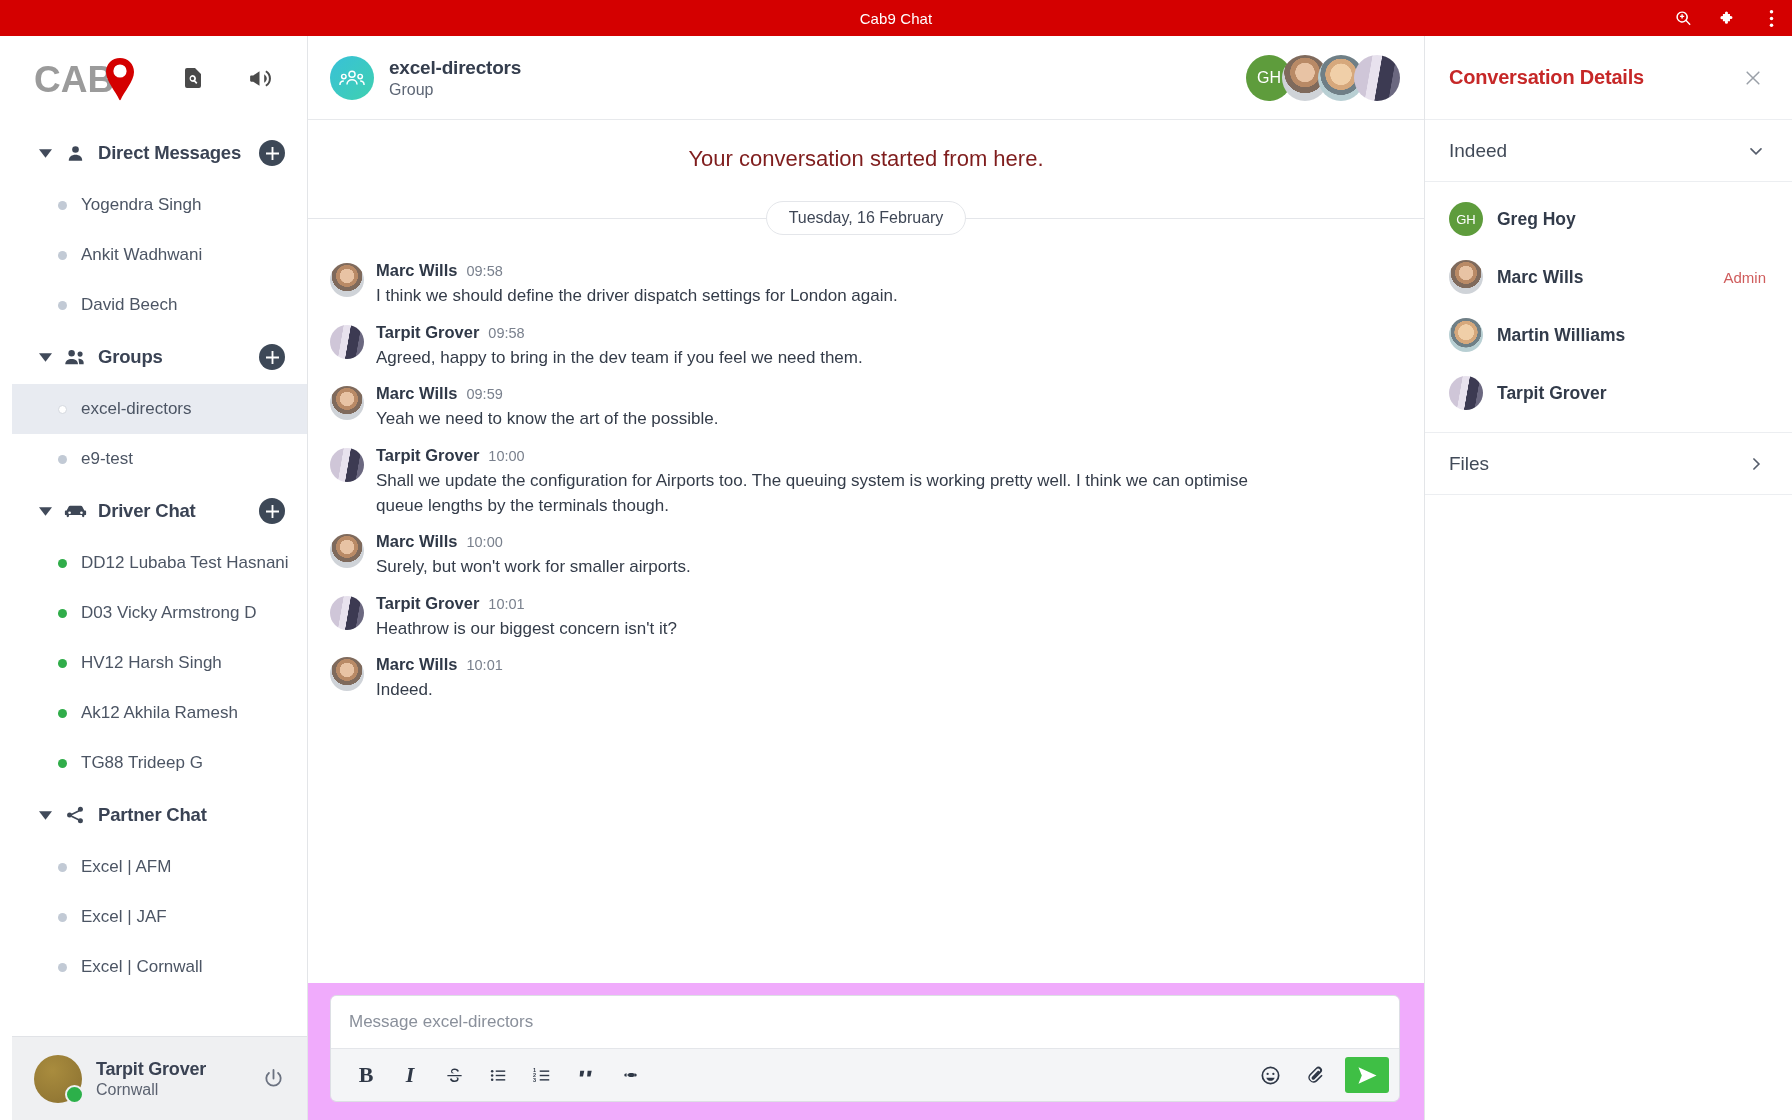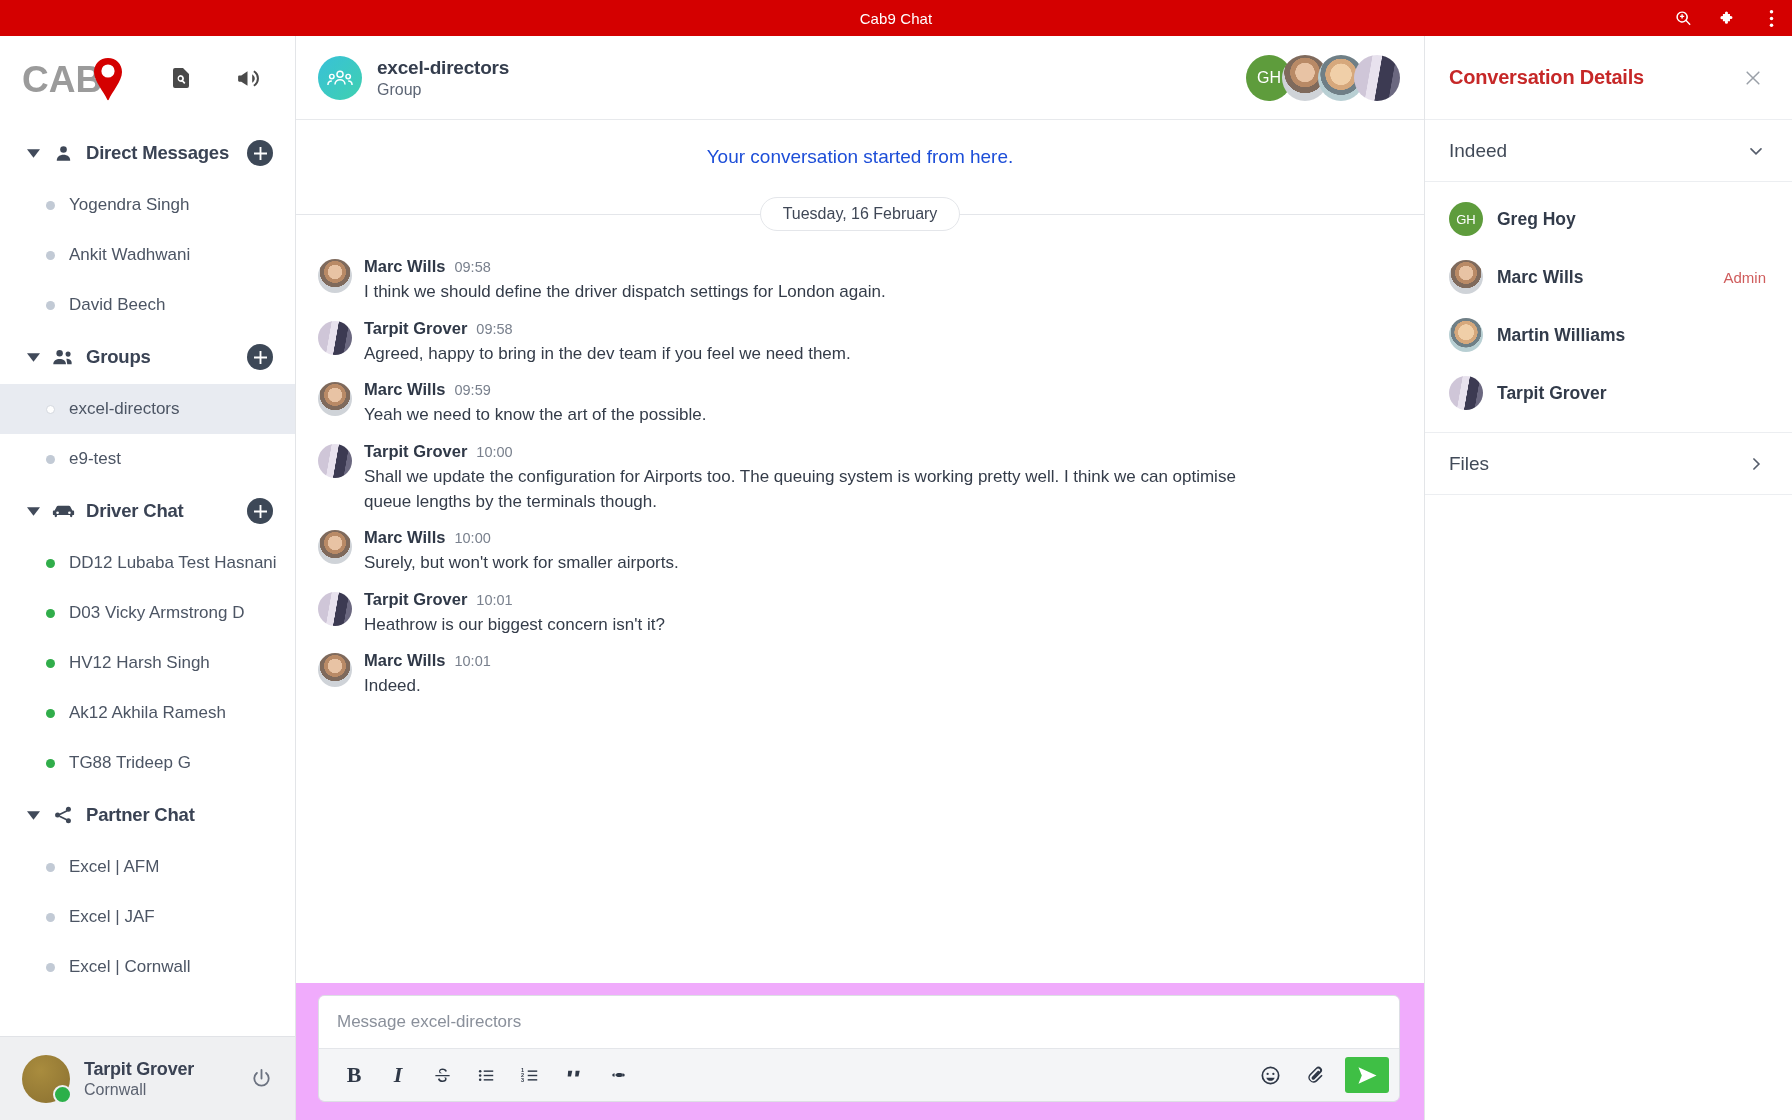--- a/index.html
+++ b/index.html
@@ -19,21 +19,21 @@
   }
   .titlebar-title { font-size: 15px; letter-spacing: .1px; }
   .titlebar-actions {
     position: absolute; right: 10px; top: 0; height: 36px;
     display: flex; align-items: center; gap: 22px;
   }
   .tb-icon { width: 22px; height: 22px; display: flex; align-items: center; justify-content: center; cursor: pointer; }
   .tb-icon svg { fill: #fff; }
 
   
-  .body { flex: 1; display: flex; min-height: 0; }
+  .body { flex: 1; display: flex; min-height: 0; margin-left: 12px; }
 
   
   .sidebar {
     width: 296px; flex: 0 0 296px; background: #fff;
     border-right: 1px solid #e3e5e8;
     display: flex; flex-direction: column; min-height: 0;
   }
   .sidebar-top {
     height: 84px; flex: 0 0 84px; display: flex; align-items: center;
     padding-left: 22px; gap: 36px; background: #fff;
@@ -113,21 +113,21 @@
     font-size: 16px; color: #fff; font-weight: 500; position: relative;
   }
 
   
   .ph-marc { background: radial-gradient(circle at 50% 38%, #e8c3a4 0 26%, #b98a66 27% 40%, #7f6a5c 41% 56%, #cfd3d8 57% 100%); }
   .ph-martin { background: radial-gradient(circle at 50% 42%, #f0cfa8 0 30%, #d6a87c 31% 44%, #6f7f86 45% 58%, #b8cfd3 59% 100%); }
   .ph-tarpit { background: linear-gradient(100deg, #cfc6d8 0 34%, #e8e2ee 35% 52%, #3c3a52 53% 78%, #6b6880 79% 100%); }
   .ph-greg { background: #5e9c3c; }
 
   .messages { flex: 1; overflow-y: auto; padding: 0 0 10px 0; min-height: 0; }
-  .conv-start { text-align: center; font-size: 19px; color: #1d4ed8; padding: 26px 0 20px; }
+  .conv-start { text-align: center; font-size: 22px; color: #7f1d1d; padding: 26px 0 20px; }
   .date-divider { position: relative; height: 44px; display: flex; align-items: center; justify-content: center; margin: 4px 0 14px; }
   .date-divider::before {
     content: ""; position: absolute; left: 0; right: 0; top: 50%; height: 1px; background: #e4e6ea;
   }
   .date-pill {
     position: relative; background: #fff; border: 1px solid #e4e6ea; border-radius: 18px;
     padding: 7px 22px; font-size: 16px; color: #3f4756;
   }
   .msg { display: flex; padding: 7px 24px 7px 22px; }
   .msg-avatar { width: 34px; height: 34px; border-radius: 50%; flex: 0 0 34px; margin-right: 12px; margin-top: 2px; overflow: hidden; }

